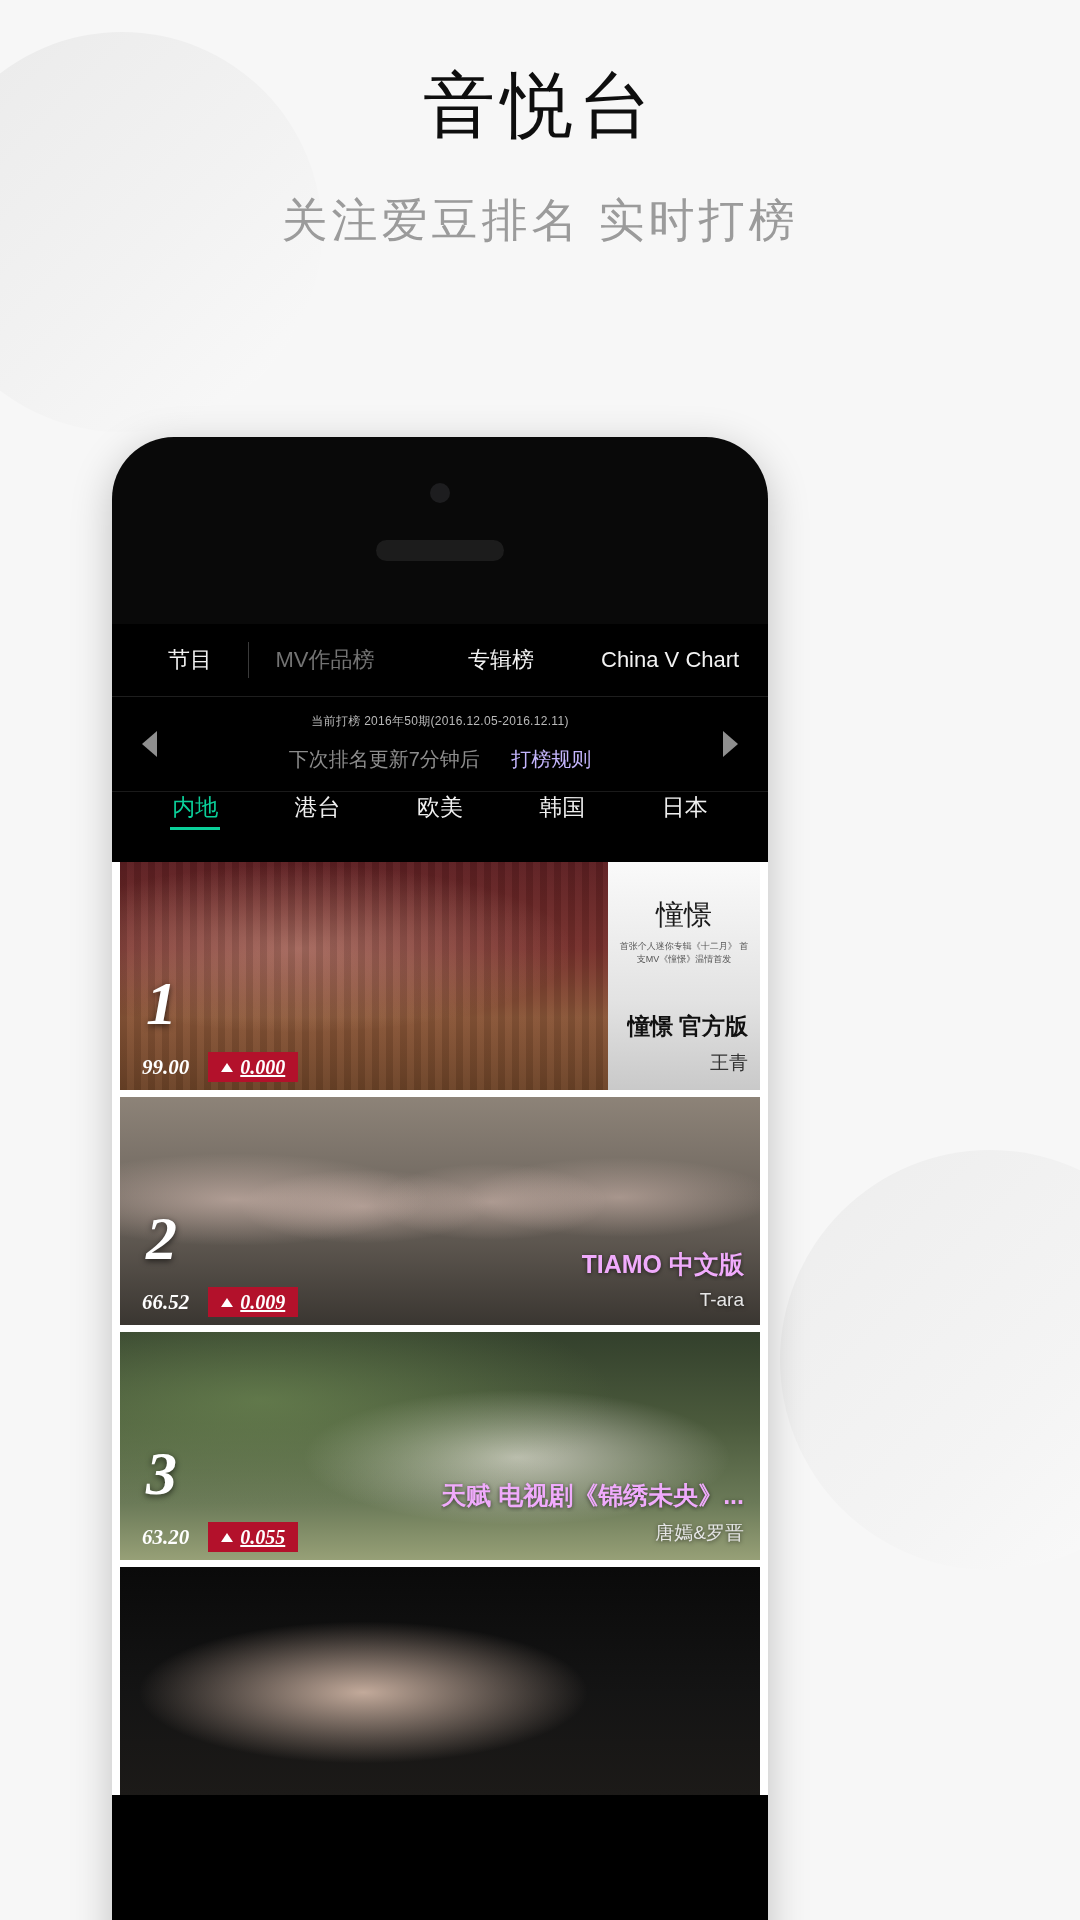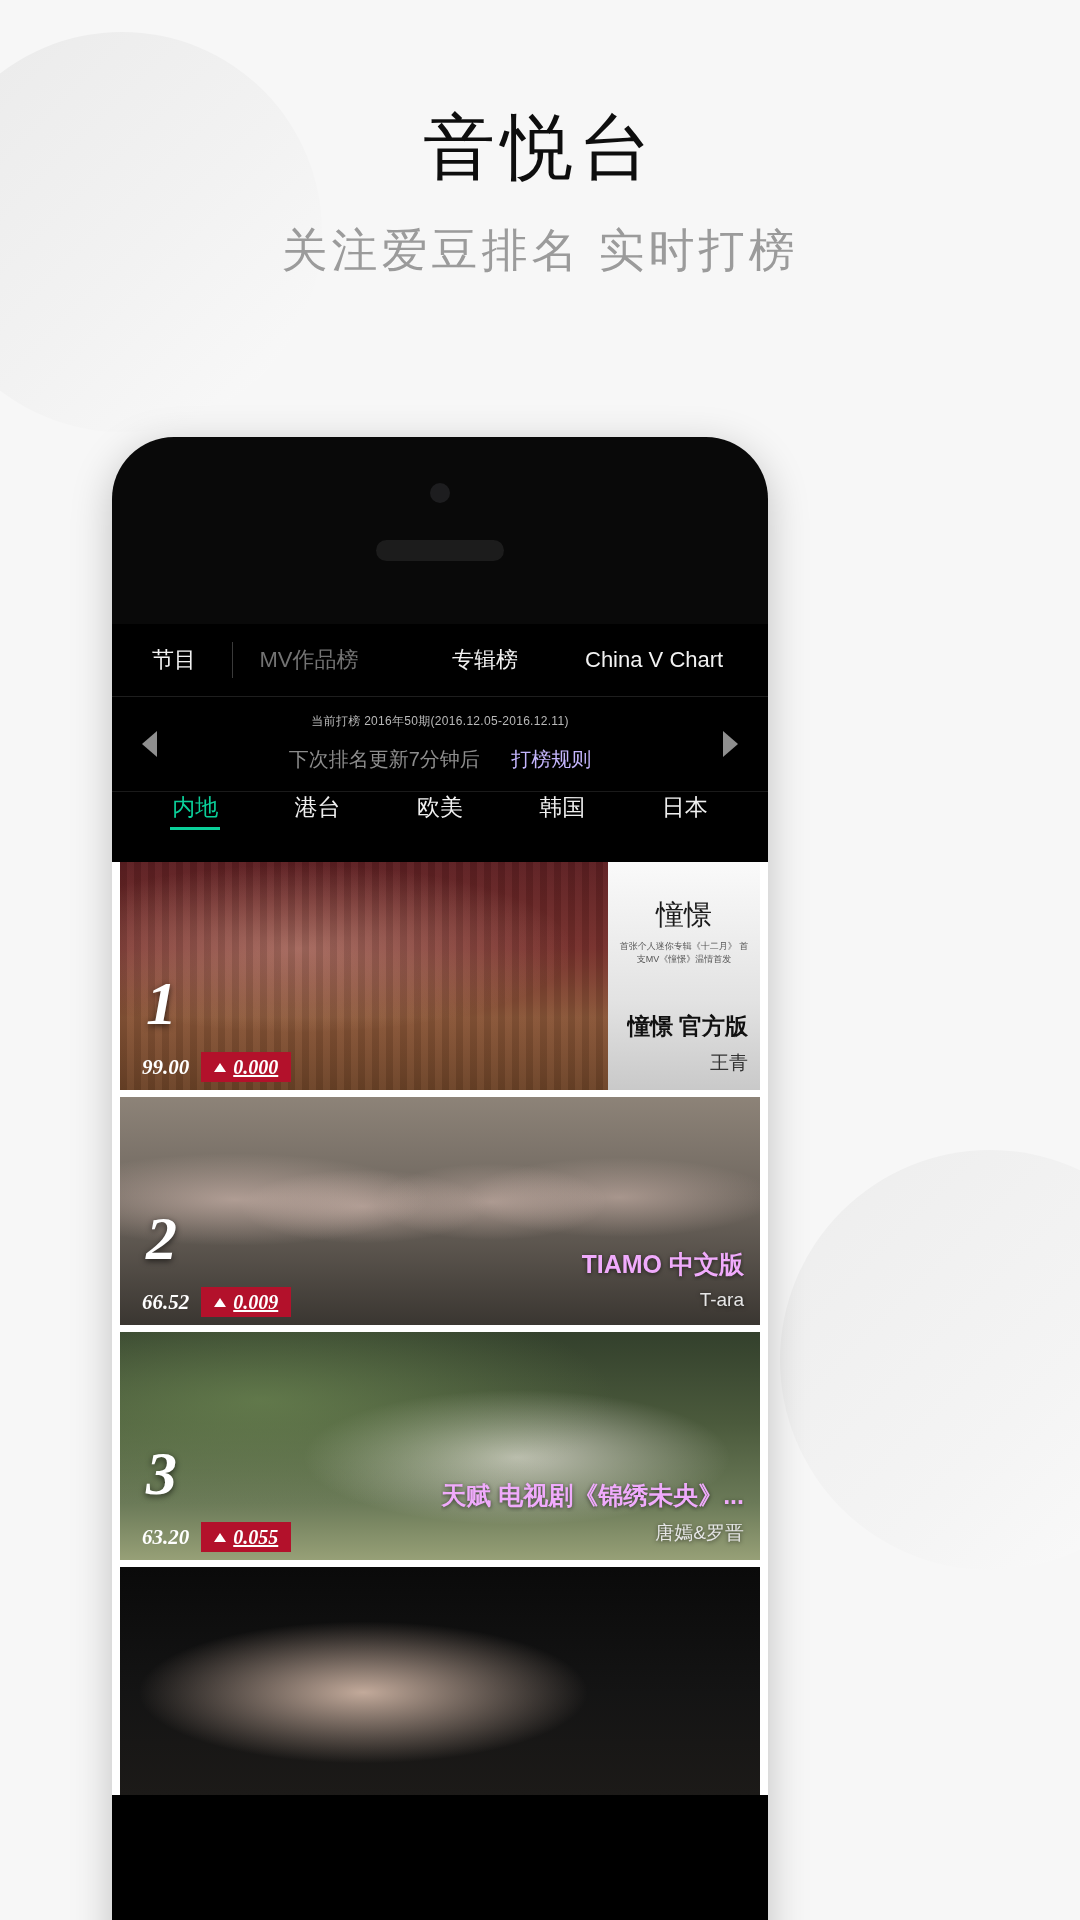--- a/index.html
+++ b/index.html
@@ -29,31 +29,31 @@
     border-radius: 50%;
     background: linear-gradient(135deg, #ededed 0%, #f4f4f4 60%, #fbfbfb 100%);
     z-index: 0;
   }
 
   
   .hero {
     position: relative;
     z-index: 2;
     text-align: center;
-    padding-top: 110px;
+    padding-top: 68px;
   }
   .hero-title {
     font-size: 72px;
     line-height: 1.05;
     color: #0e0e0e;
     letter-spacing: 6px;
     font-weight: 400;
   }
   .hero-sub {
-    margin-top: 34px;
+    margin-top: 46px;
     font-size: 46px;
     color: #9b9b9b;
     letter-spacing: 4px;
     font-weight: 300;
   }
 
   
   .phone {
     position: absolute;
     left: 112px; top: 437px;
@@ -88,21 +88,21 @@
     width: 656px; height: 1373px;
     background: #000;
     overflow: hidden;
   }
 
   
   .tabbar {
     display: flex;
     align-items: center;
     height: 73px;
-    padding: 0 4px;
+    padding: 0 20px;
     border-bottom: 1px solid #1e1e1e;
   }
   .tab {
     flex: 0 0 auto;
     color: #f2f2f2;
     font-size: 22px;
     text-align: center;
     position: relative;
     white-space: nowrap;
   }
@@ -206,20 +206,21 @@
     line-height: 1;
     text-shadow: 0 2px 6px rgba(0,0,0,0.65);
     font-family: "Liberation Serif", serif;
   }
   .meta {
     position: absolute;
     left: 10px; bottom: 8px;
     display: flex;
     align-items: stretch;
     height: 30px;
+    gap: 7px;
   }
   .score {
     color: #fff;
     font-size: 21px;
     font-weight: 700;
     font-style: italic;
     padding: 0 12px;
     display: flex;
     align-items: center;
     font-family: "Liberation Serif", serif;

